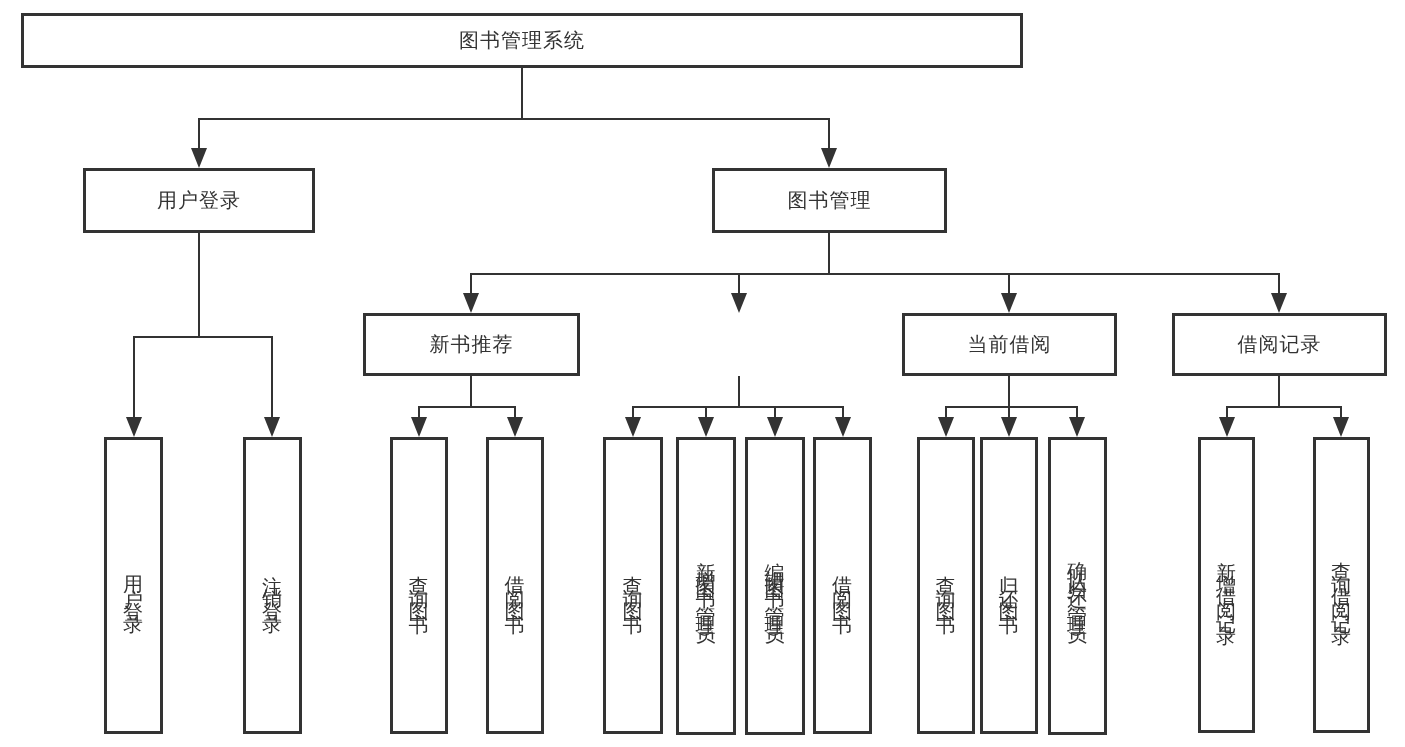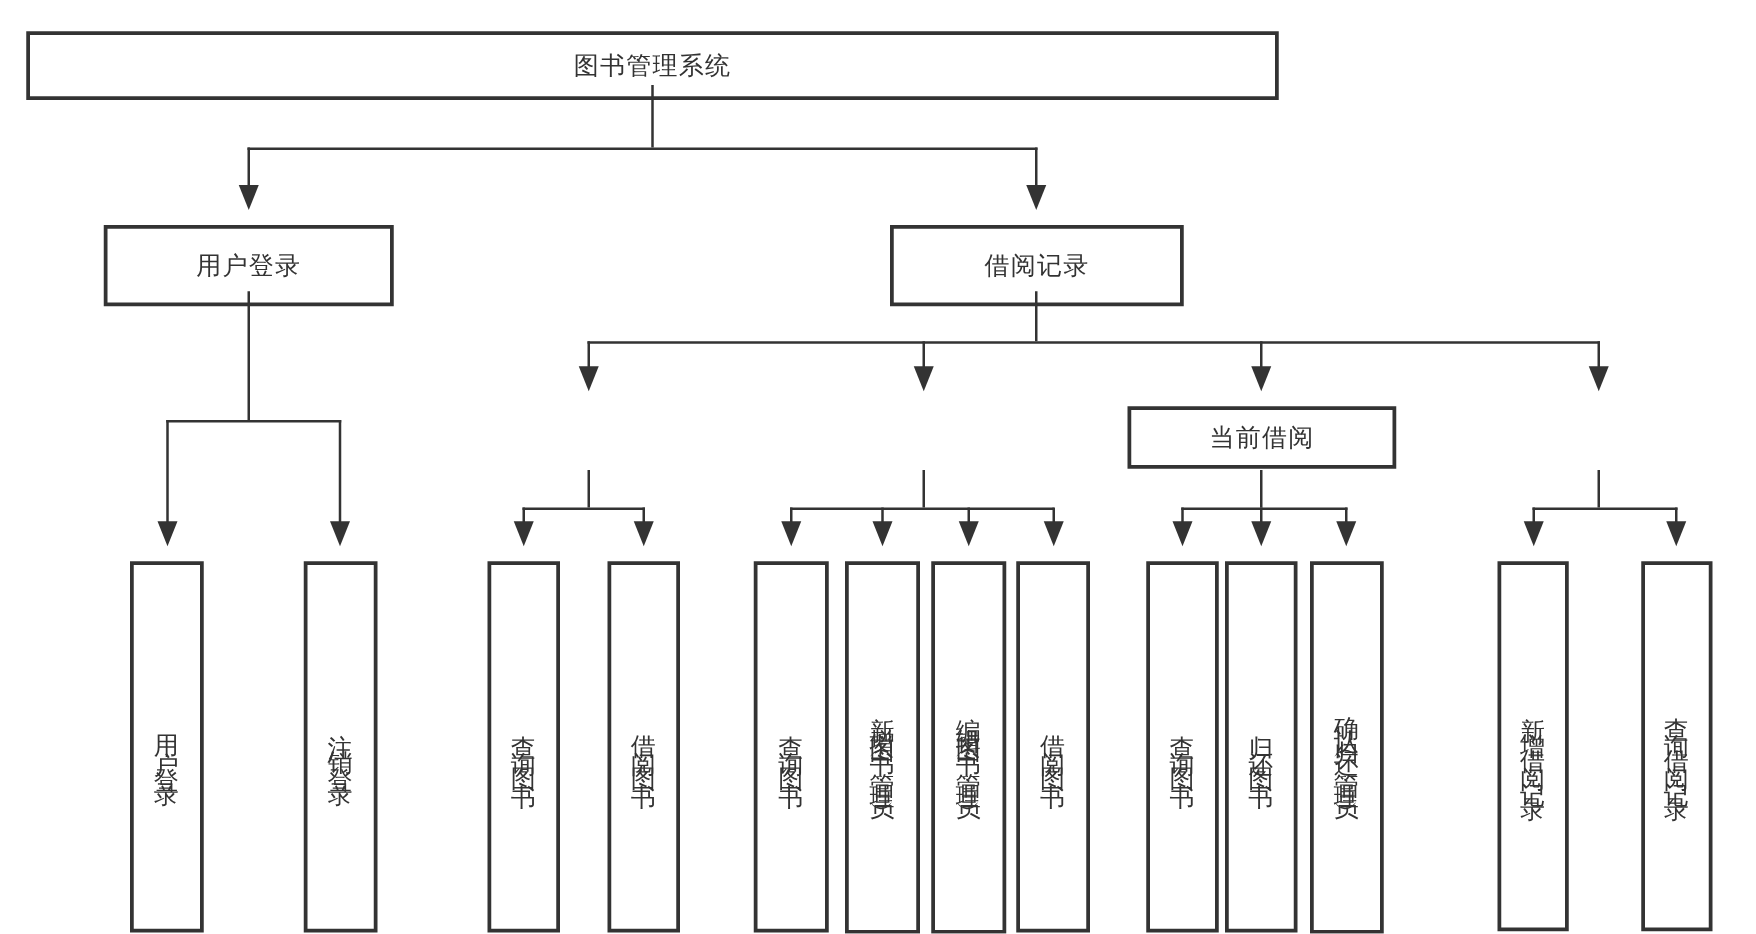--- a/index.html
+++ b/index.html
@@ -14,21 +14,21 @@
     background:var(--bg);
     font-family:"DejaVu Sans","Liberation Sans",sans-serif;
     color:var(--line);
     overflow:hidden;
   }
   .box{
     position:absolute;
     box-sizing:border-box;
     border:3px solid var(--line);
     background:#fff;
-    display:flex;align-items:center;justify-content:center;margin-top:12px;
+    display:flex;align-items:center;justify-content:center;
   }
   .hlabel{font-size:20px;letter-spacing:1px;}
   .vbox{
     writing-mode:vertical-rl;
     font-size:20px;
     letter-spacing:13px;
     line-height:1;
   }
   .vbox.tight{letter-spacing:9px;}
   .vline{position:absolute;width:2px;background:var(--line);}
@@ -56,41 +56,43 @@
   <div class="box hlabel" style="left:21px;top:13px;width:1002px;height:55px;">图书管理系统</div>
 
   <div class="vline" style="left:521px;top:68px;height:50px;"></div>
   <div class="hline" style="left:198px;top:118px;width:632px;"></div>
   <div class="vline" style="left:198px;top:118px;height:32px;"></div>
   <div class="arrow" style="left:191px;top:148px;"></div>
   <div class="vline" style="left:828px;top:118px;height:32px;"></div>
   <div class="arrow" style="left:821px;top:148px;"></div>
 
   <div class="box hlabel" style="left:83px;top:168px;width:232px;height:65px;">用户登录</div>
-  <div class="box hlabel" style="left:712px;top:168px;width:235px;height:65px;">借阅记录</div>
+  <div class="box hlabel" style="left:712px;top:168px;width:235px;height:65px;">图书管理</div>
 
   <div class="vline" style="left:198px;top:233px;height:103px;"></div>
   <div class="hline" style="left:133px;top:336px;width:140px;"></div>
   <div class="vline" style="left:133px;top:336px;height:83px;"></div>
   <div class="arrow" style="left:126px;top:417px;"></div>
   <div class="vline" style="left:271px;top:336px;height:83px;"></div>
   <div class="arrow" style="left:264px;top:417px;"></div>
 
   <div class="vline" style="left:828px;top:233px;height:40px;"></div>
   <div class="hline" style="left:470px;top:273px;width:810px;"></div>
   <div class="vline" style="left:470px;top:273px;height:22px;"></div>
   <div class="arrow" style="left:463px;top:293px;"></div>
   <div class="vline" style="left:738px;top:273px;height:22px;"></div>
   <div class="arrow" style="left:731px;top:293px;"></div>
   <div class="vline" style="left:1008px;top:273px;height:22px;"></div>
   <div class="arrow" style="left:1001px;top:293px;"></div>
   <div class="vline" style="left:1278px;top:273px;height:22px;"></div>
   <div class="arrow" style="left:1271px;top:293px;"></div>
 
-  <div class="box hlabel" style="left:902px;top:313px;width:215px;height:50px;">当前借阅</div>
+  <div class="box hlabel" style="left:363px;top:313px;width:217px;height:63px;">新书推荐</div>
+  <div class="box hlabel" style="left:902px;top:313px;width:215px;height:63px;">当前借阅</div>
+  <div class="box hlabel" style="left:1172px;top:313px;width:215px;height:63px;">借阅记录</div>
 
   <div class="vline" style="left:470px;top:376px;height:30px;"></div>
   <div class="hline" style="left:418px;top:406px;width:98px;"></div>
   <div class="vline" style="left:418px;top:406px;height:13px;"></div>
   <div class="arrow" style="left:411px;top:417px;"></div>
   <div class="vline" style="left:514px;top:406px;height:13px;"></div>
   <div class="arrow" style="left:507px;top:417px;"></div>
 
   <div class="vline" style="left:738px;top:376px;height:30px;"></div>
   <div class="hline" style="left:632px;top:406px;width:211px;"></div>

